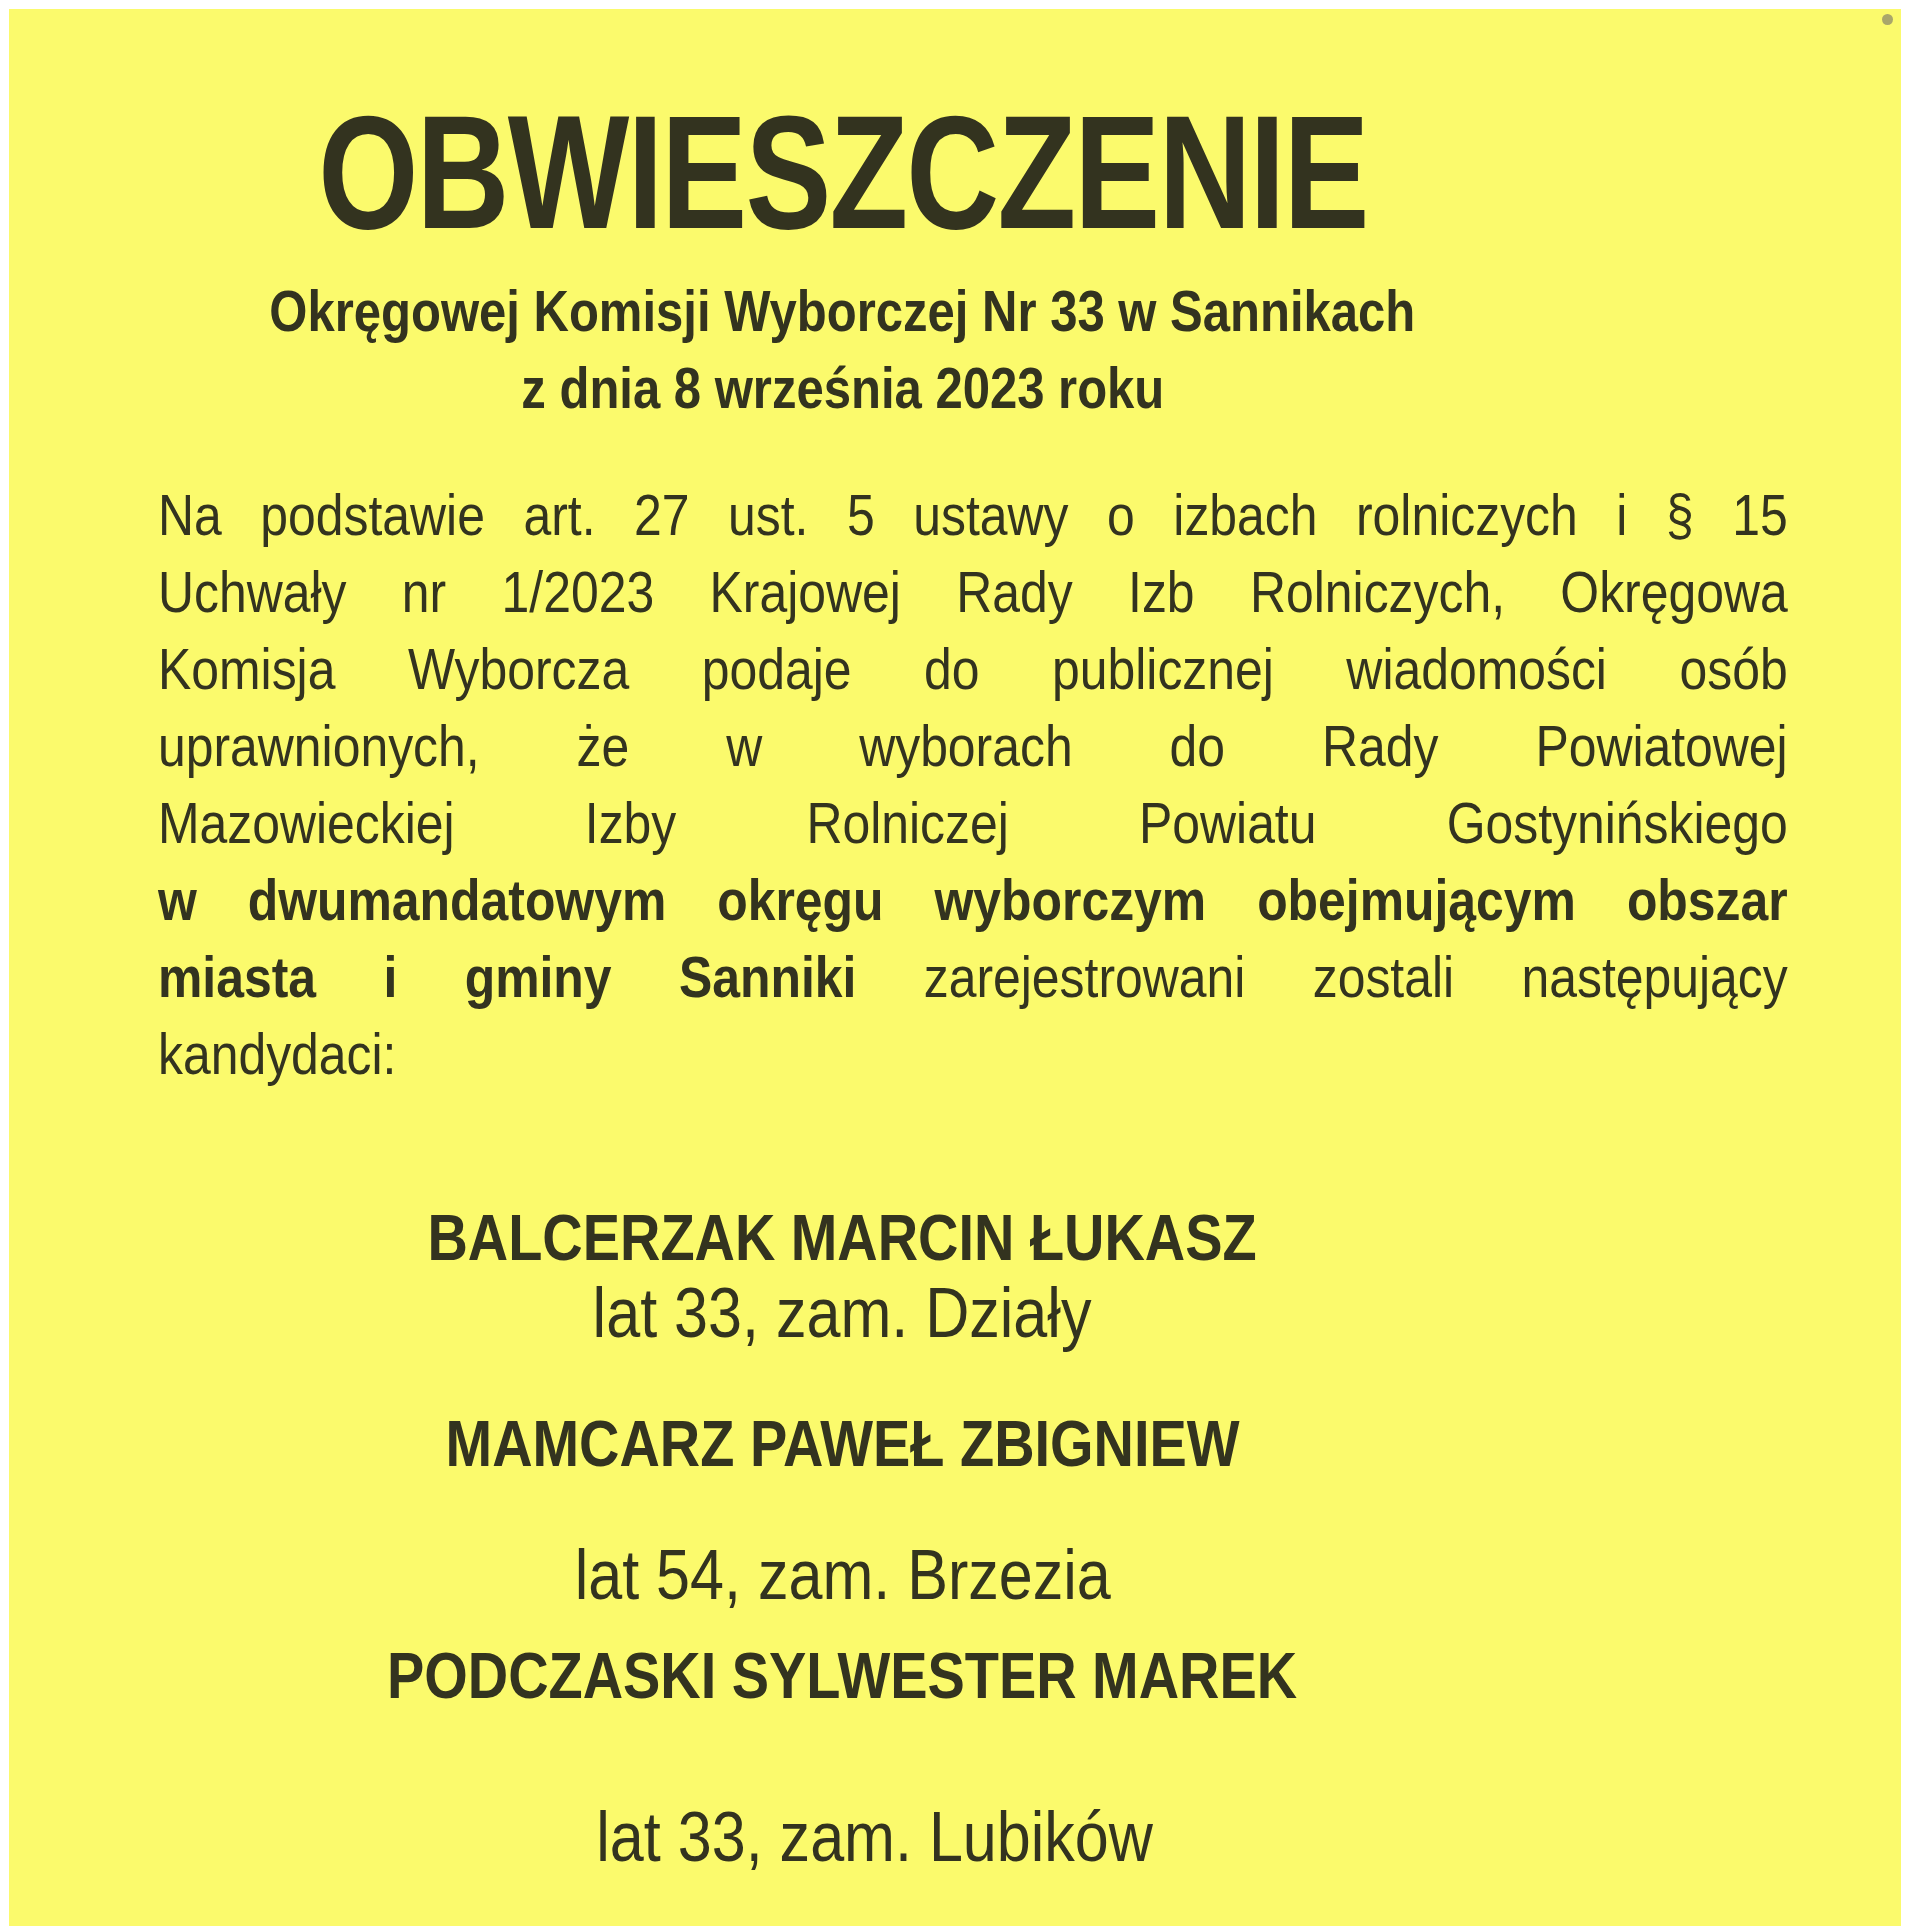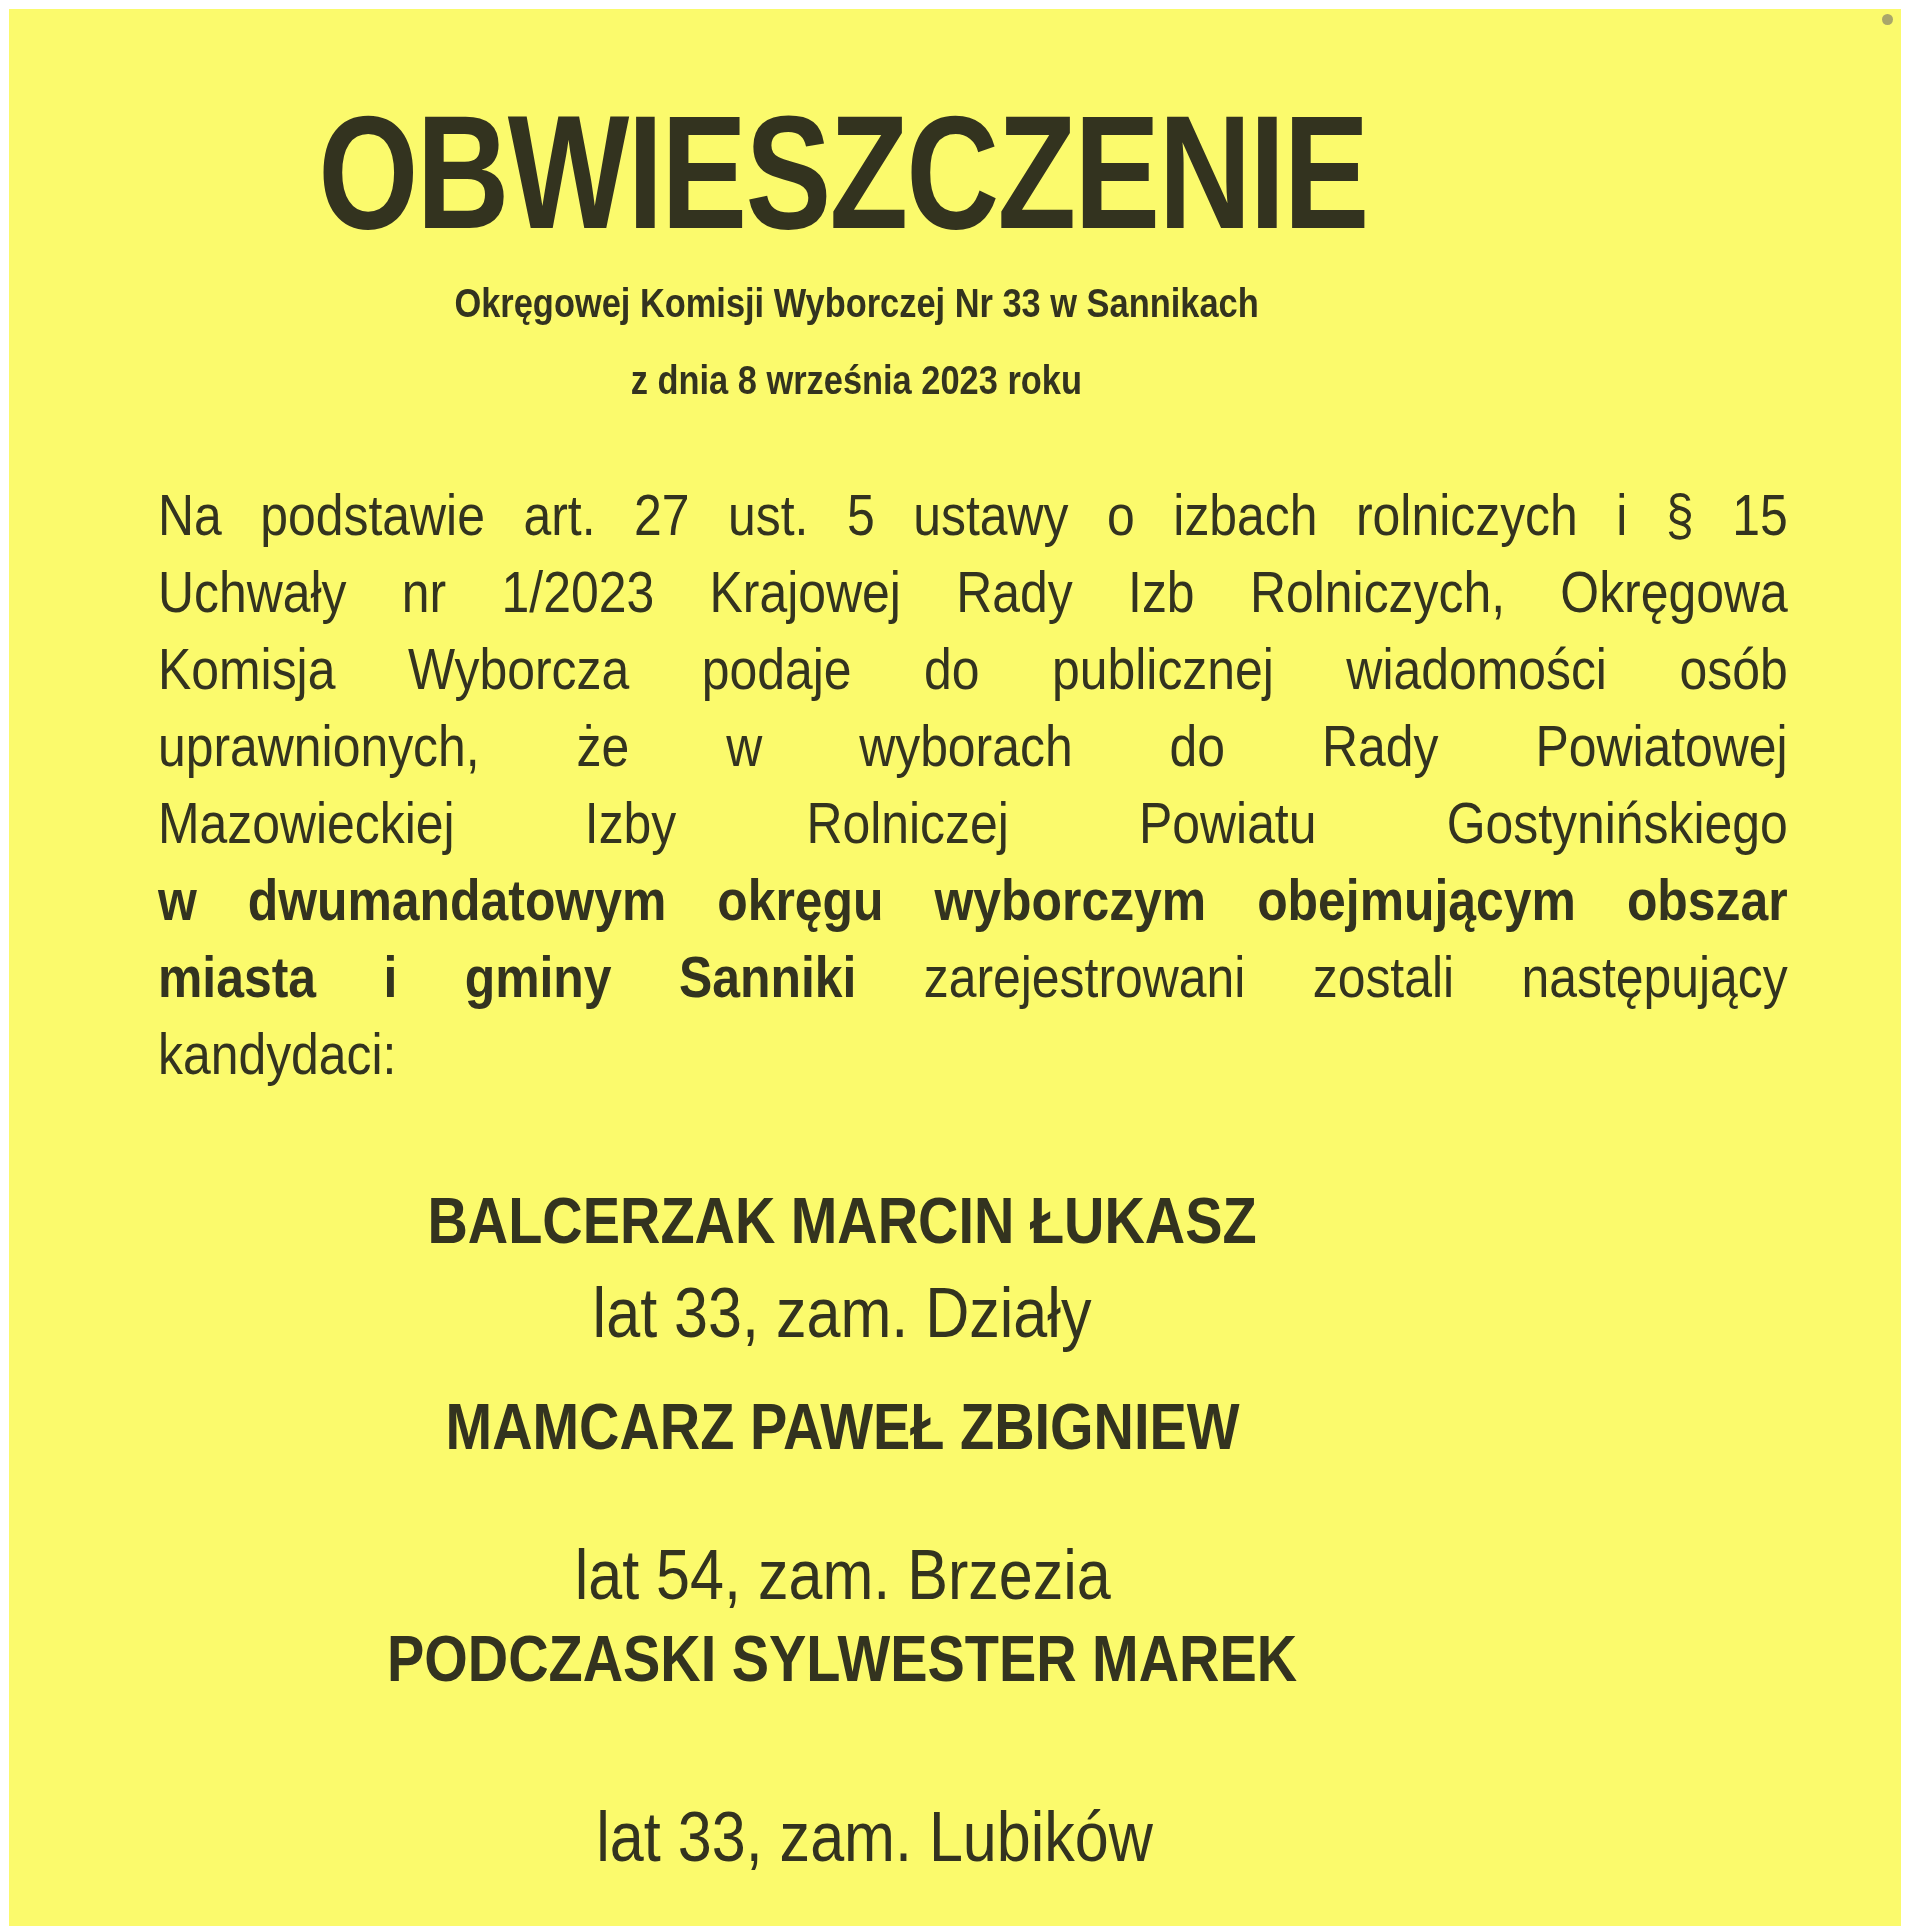--- a/index.html
+++ b/index.html
@@ -47,39 +47,39 @@
       transform-origin: center top;
     }
     .title {
       font-weight: bold;
       font-size: 161px;
       letter-spacing: -2.3px;
     }
     .title > span { transform: scaleX(0.80); }
     .subtitle {
       font-weight: bold;
-      font-size: 40px;
-      padding-left: 14px;
+      font-size: 57px;
     }
     .subtitle > span { transform: scaleX(0.86); }
     .body-line {
       left: 158px;
       width: 1630px;
       font-size: 58px;
       display: flex;
       justify-content: space-between;
       transform-origin: left top;
     }
     .body-line.last { justify-content: flex-start; }
     .body-line .w { display: inline-block; }
     .body-line.last .w { margin-right: 14px; }
     .b { font-weight: bold; }
     .cand-name {
       font-weight: bold;
       font-size: 65px;
+      margin-top: 17px;
     }
     .cand-name > span { transform: scaleX(0.86); }
     .cand-detail {
       font-size: 71px;
     }
     .cand-detail > span { transform: scaleX(0.86); }
   </style>
 </head>
 <body>
 

